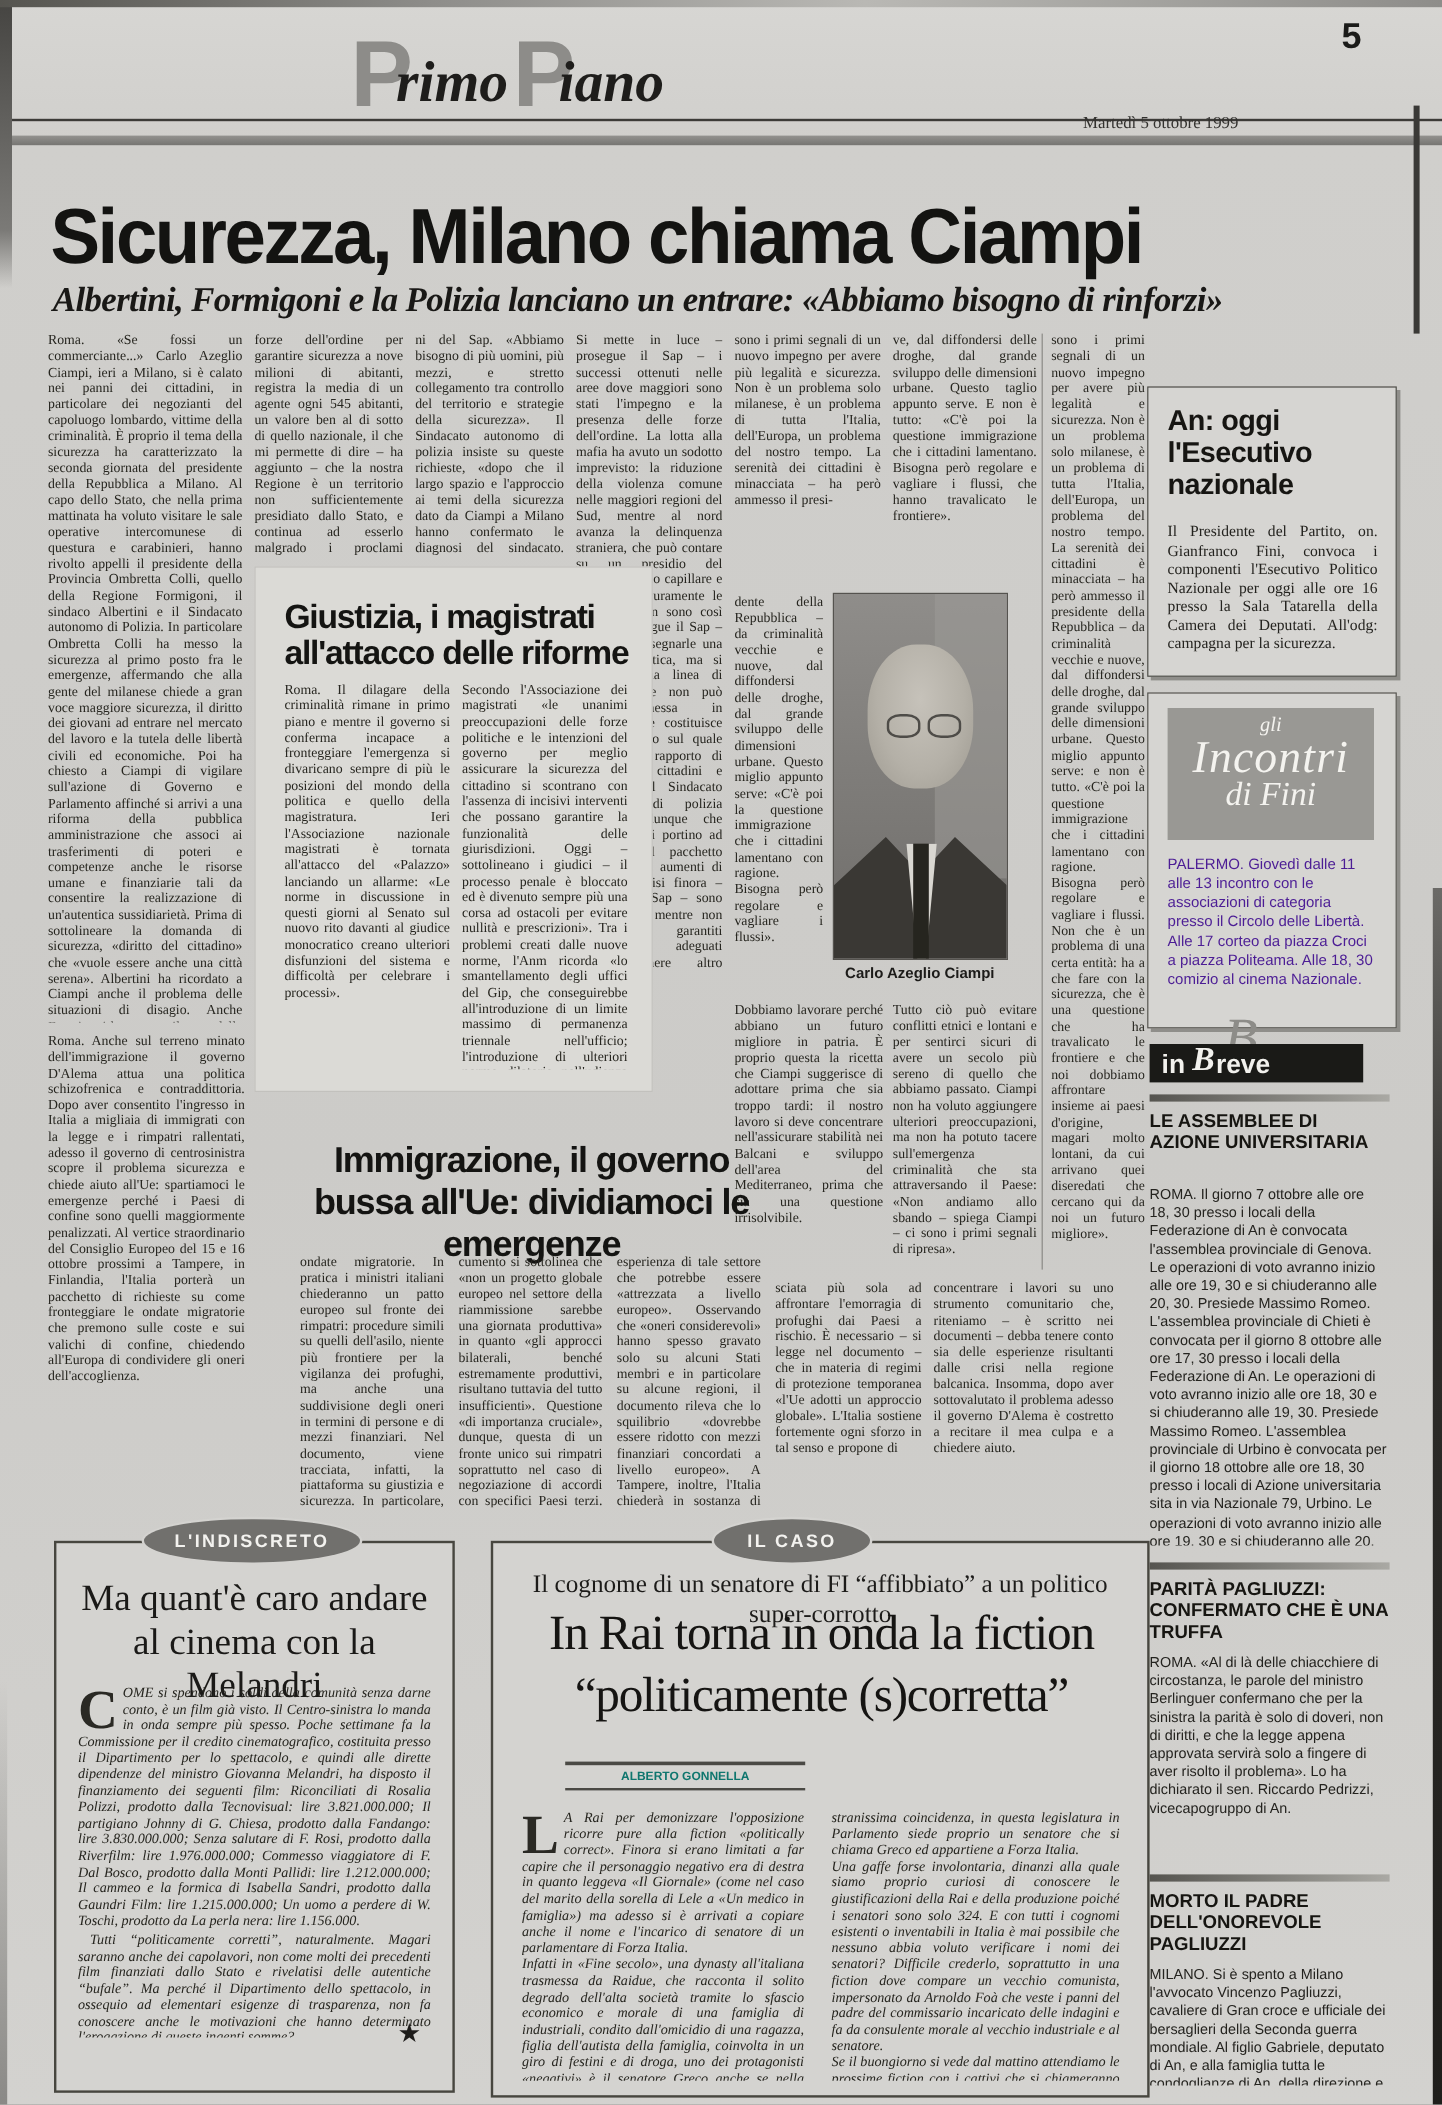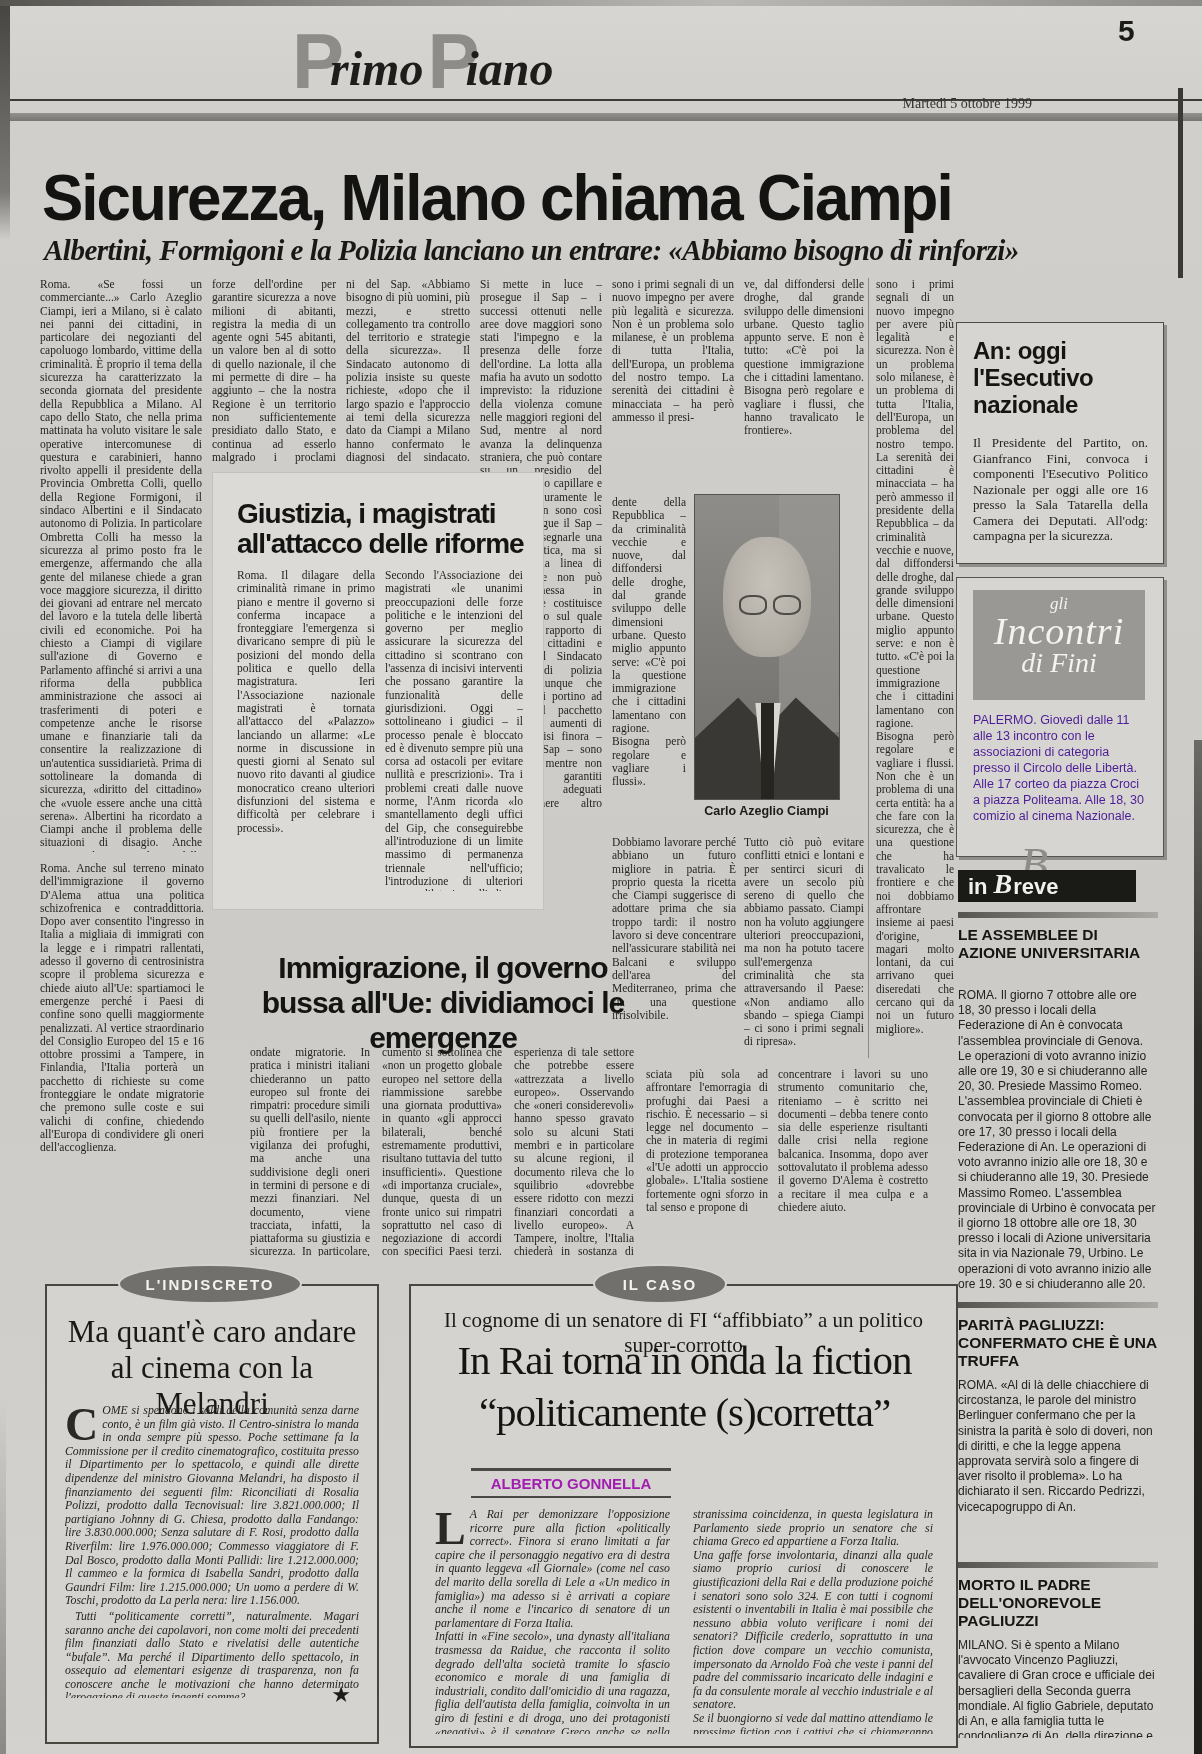--- a/index.html
+++ b/index.html
@@ -56,21 +56,21 @@
     font-style:italic;font-size:11.8px;line-height:13.6px;text-align:justify;color:#26251f;}
   .ind-body p{margin:0 0 2px 0;text-indent:10px;}
   .ind-body p:first-child{text-indent:0;}
   .dropcap{float:left;font-size:46px;line-height:38px;padding:2px 4px 0 0;font-style:normal;
     font-weight:bold;color:#2a2924;}
   .star{position:absolute;right:26px;bottom:34px;font-size:22px;color:#1d1c1a;}
   .caso-kicker{position:absolute;left:20px;top:22px;width:505px;text-align:center;font-size:21px;color:#1c1b19;}
   .caso-head{position:absolute;left:16px;top:48px;width:515px;text-align:center;font-size:41px;
     line-height:52px;letter-spacing:-1px;color:#151412;}
   .byline{position:absolute;left:60px;top:182px;width:200px;text-align:center;
-    font-family:"Liberation Sans",sans-serif;font-weight:bold;font-size:15px;color:#a21caf;
+    font-family:"Liberation Sans",sans-serif;font-weight:bold;font-size:10px;color:#0f766e;
     border-top:3px solid #4a4944;border-bottom:2px solid #4a4944;padding:4px 0;}
   .caso-col{position:absolute;top:222px;height:226px;width:235px;overflow:hidden;font-style:italic;
     font-size:11.8px;line-height:13.6px;text-align:justify;white-space:pre-line;color:#26251f;}
   .an-box{position:absolute;left:956px;top:322px;width:206px;height:240px;background:#d6d5d2;
     border:1px solid #4c4b46;box-shadow:3px 3px 0 #8f8e8a;}
   .an-title{position:absolute;left:16px;top:14px;width:175px;font-family:"Liberation Sans",sans-serif;
     font-weight:bold;font-size:24px;line-height:27px;letter-spacing:-0.5px;color:#161512;}
   .an-body{position:absolute;left:16px;top:112px;width:175px;font-size:13px;line-height:15.5px;
     text-align:justify;color:#24231f;}
   .inc-box{position:absolute;left:956px;top:577px;width:206px;height:278px;background:#d6d5d2;

